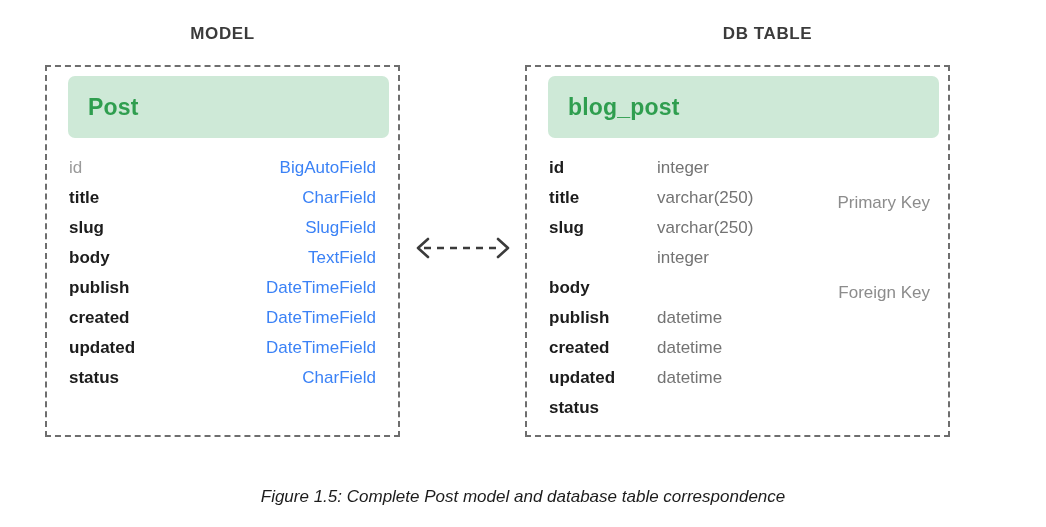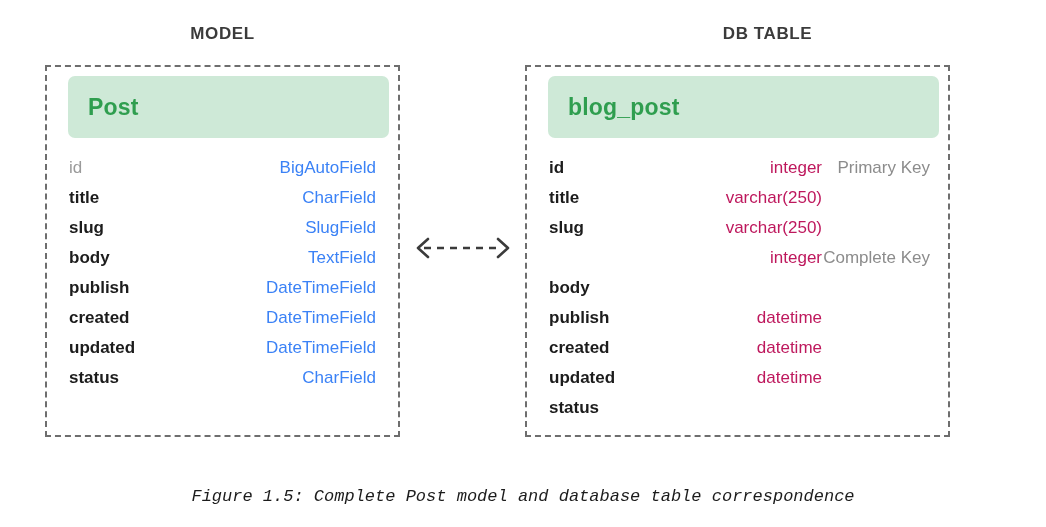--- a/index.html
+++ b/index.html
@@ -95,49 +95,49 @@
   #db-box .f-name {
     position: absolute;
     left: 22px;
     font-weight: bold;
     color: #1c1c1c;
   }
   #db-box .f-type {
     position: absolute;
     left: 130px;
     width: 165px;
-    text-align: right;
-    color: #be185d;
+    color: #737373;
   }
   #db-box .f-key {
     position: absolute;
     right: 18px;
     text-align: left;
     color: #8c8c8c;
+    margin-top: 35px;
   }
 
   
   #connector {
     position: absolute;
     left: 404px;
     top: 232px;
     width: 118px;
     height: 32px;
   }
 
   #caption {
     position: absolute;
     left: 0;
     width: 1046px;
     top: 487px;
     text-align: center;
     font-size: 17px;
     font-style: italic;
     color: #1c1c1c;
-    font-family: Liberation Mono, monospace;
+    font-family: Liberation Sans, sans-serif;
   }
 </style>
 </head>
 <body>
 
 <div class="col-title" id="model-title">MODEL</div>
 
 <div class="col-title" id="db-title">DB TABLE</div>
 
 <div class="entity-box" id="model-box">
@@ -195,21 +195,21 @@
         <span class="f-type">varchar(250)</span>
         <span class="f-key"></span>
       </div>
       <div class="field-row">
         <span class="f-name">slug</span>
         <span class="f-type">varchar(250)</span>
         <span class="f-key"></span>
       </div>
       <div class="field-row">
         <span class="f-type">integer</span>
-        <span class="f-key">Complete Key</span>
+        <span class="f-key">Foreign Key</span>
       </div>
       <div class="field-row">
         <span class="f-name">body</span>
         <span class="f-key"></span>
       </div>
       <div class="field-row">
         <span class="f-name">publish</span>
         <span class="f-type">datetime</span>
         <span class="f-key"></span>
       </div>

